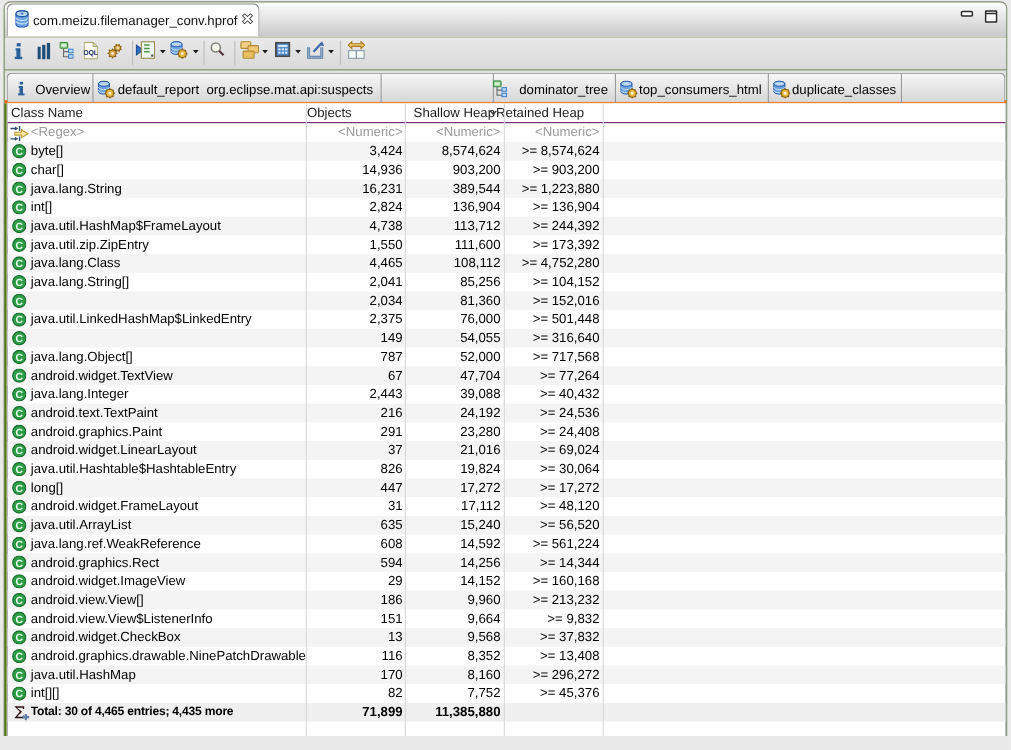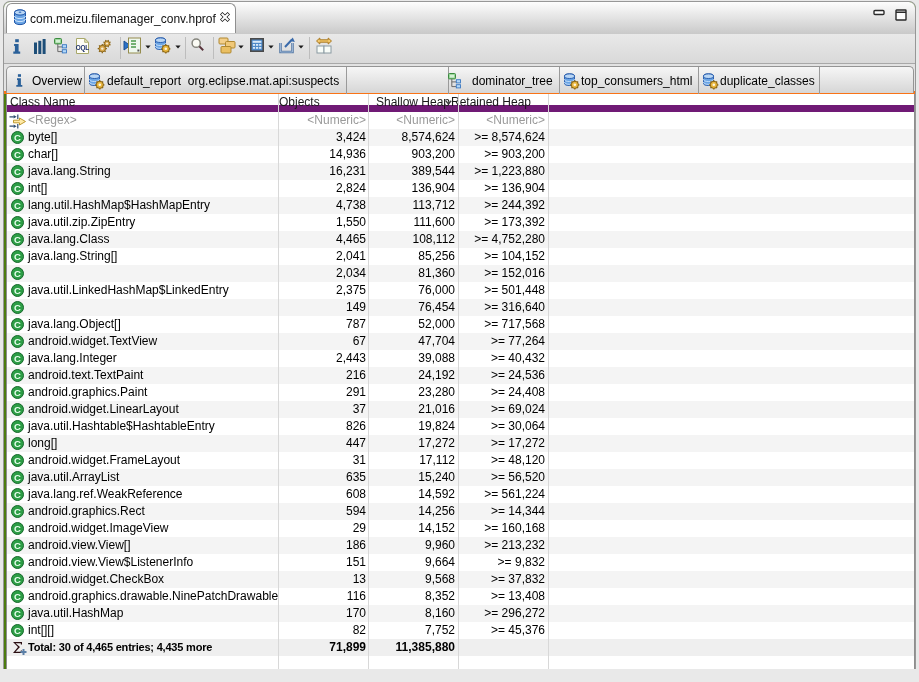--- a/index.html
+++ b/index.html
@@ -13,21 +13,21 @@
 .edtab .lbl{position:absolute;left:23px;top:8px;font-size:12px;color:#111;letter-spacing:0}
 .toolbar{position:absolute;left:0;top:32px;width:911px;height:30px;background:linear-gradient(#e9e9e9,#d9d9d9);border-bottom:1px solid #a8a8a8}
 .sep{position:absolute;top:3px;width:1px;height:22px;background:#bdbdbd}
 .tabrow{position:absolute;left:0;top:62px;width:911px;height:30px;background:#e2e2e2;border-bottom:3px solid #f97316}
 .tstrip{position:absolute;left:2px;top:2px;width:908px;height:27px;background:linear-gradient(#f6f6f6,#d6d6d6);border:1px solid #949494;border-bottom:none;border-radius:5px 5px 0 0}
 .tdiv{position:absolute;top:0;width:1px;height:27px;background:#9a9a9a}
 .atab{position:absolute;left:340px;top:1px;width:103px;height:29px;background:#fff;border:1px solid #8c8c8c;border-bottom:none;border-radius:5px 5px 0 0;z-index:3}
 .tablbl{position:absolute;top:7px;font-size:12px;color:#000;white-space:nowrap}
 .content{position:absolute;left:2px;top:92px;width:909px;height:588px;background:#fff;border-left:1px solid #8e8e8e;border-right:1px solid #8e8e8e}
 
-.hdr{position:absolute;left:0;top:0;width:907px;height:18px;background:#fff;border-bottom:7px solid #701a75}
+.hdr{position:absolute;left:0;top:0;width:907px;height:18px;background:#fff;border-bottom:1px solid #701a75}
 .hdr span{position:absolute;top:0;line-height:17px;color:#1a1a1a;white-space:nowrap}
 .regex{position:absolute;left:0;top:18px;width:907px;height:17px;color:#9a9a9a}
 .regex span{position:absolute;top:0;line-height:17px}
 .row{position:absolute;left:0;width:907px;height:17px;line-height:17px}
 .row.odd{background:#f4f4f4}
 .ci{position:absolute;left:4px;top:2px;width:13px;height:13px}
 .ci svg{display:block}
 .cn{position:absolute;left:21px;top:0;white-space:nowrap}
 .v{position:absolute;top:0;text-align:right}
 .v1{left:272px;width:87px}
@@ -436,21 +436,21 @@
         <span class="v v2">136,904</span>
         <span class="v v3">&gt;= 136,904</span>
       </div>
 <div class="row odd" style="top:103px">
         <span class="ci">
           <svg width="13" height="13" viewBox="0 0 13 13">
             <circle cx="6.5" cy="6.5" r="6" fill="#2d9e46" stroke="#15692a" stroke-width="1"></circle>
             <text x="6.5" y="10" font-size="9.5" font-weight="bold" fill="#eafff0" text-anchor="middle" font-family="Liberation Sans, sans-serif">C</text>
           </svg>
         </span>
-        <span class="cn">lang.util.HashMap$HashMapEntry</span>
+        <span class="cn">java.util.HashMap$FrameLayout</span>
         <span class="v v1">4,738</span>
         <span class="v v2">113,712</span>
         <span class="v v3">&gt;= 244,392</span>
       </div>
 <div class="row" style="top:120px">
         <span class="ci">
           <svg width="13" height="13" viewBox="0 0 13 13">
             <circle cx="6.5" cy="6.5" r="6" fill="#2d9e46" stroke="#15692a" stroke-width="1"></circle>
             <text x="6.5" y="10" font-size="9.5" font-weight="bold" fill="#eafff0" text-anchor="middle" font-family="Liberation Sans, sans-serif">C</text>
           </svg>
@@ -508,21 +508,21 @@
         <span class="v v3">&gt;= 501,448</span>
       </div>
 <div class="row odd" style="top:205px">
         <span class="ci">
           <svg width="13" height="13" viewBox="0 0 13 13">
             <circle cx="6.5" cy="6.5" r="6" fill="#2d9e46" stroke="#15692a" stroke-width="1"></circle>
             <text x="6.5" y="10" font-size="9.5" font-weight="bold" fill="#eafff0" text-anchor="middle" font-family="Liberation Sans, sans-serif">C</text>
           </svg>
         </span>
         <span class="v v1">149</span>
-        <span class="v v2">76,454</span>
+        <span class="v v2">54,055</span>
         <span class="v v3">&gt;= 316,640</span>
       </div>
 <div class="row" style="top:222px">
         <span class="ci">
           <svg width="13" height="13" viewBox="0 0 13 13">
             <circle cx="6.5" cy="6.5" r="6" fill="#2d9e46" stroke="#15692a" stroke-width="1"></circle>
             <text x="6.5" y="10" font-size="9.5" font-weight="bold" fill="#eafff0" text-anchor="middle" font-family="Liberation Sans, sans-serif">C</text>
           </svg>
         </span>
         <span class="cn">java.lang.Object[]</span>

